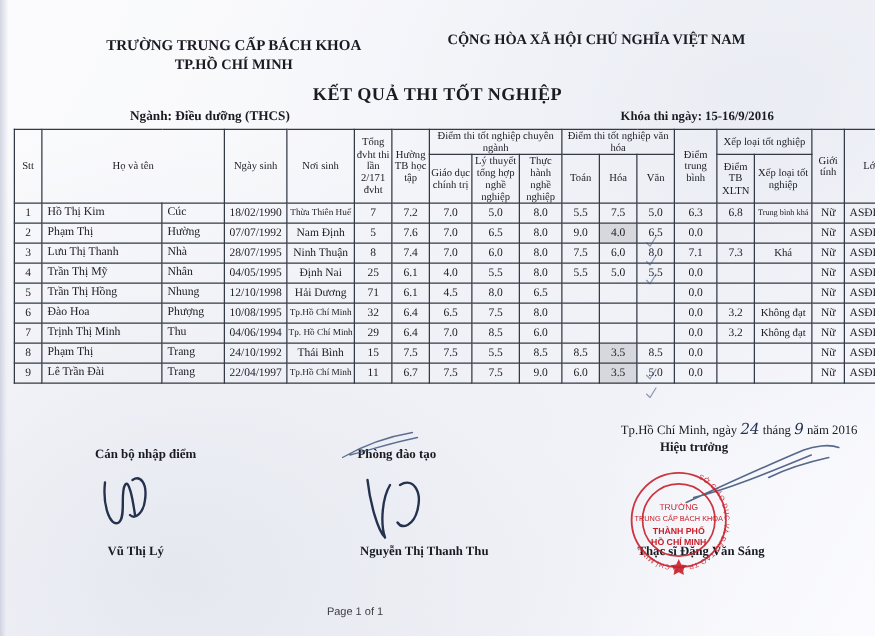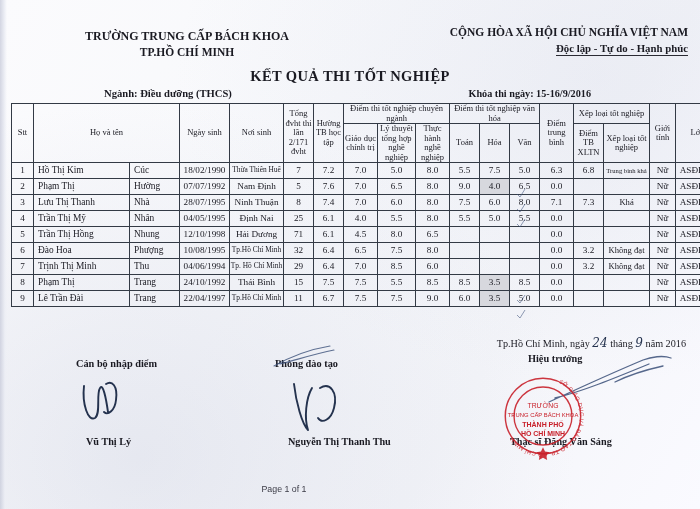--- a/index.html
+++ b/index.html
@@ -22,31 +22,31 @@
                radial-gradient(ellipse at 85% 15%, rgba(200,205,225,.22), rgba(255,255,255,0) 50%);
     pointer-events:none;
   }
   .edge-l{position:absolute;left:0;top:0;width:7px;height:509px;
     background:linear-gradient(90deg,#c9ccdb,#eceef5 70%,rgba(255,255,255,0));opacity:.8;}
   .sheet{position:absolute;inset:0;}
 
   
   .hdr{position:absolute;top:26px;left:0;width:700px;}
   .hdr-left{position:absolute;left:22px;top:0;width:330px;text-align:center;}
-  .hdr-right{position:absolute;left:358px;top:0;width:330px;text-align:right;font-family:Liberation Serif, serif;}
+  .hdr-right{position:absolute;left:358px;top:0;width:330px;text-align:left;font-family:Liberation Serif, serif;}
   .l1{font-size:11.2px;letter-spacing:.1px;white-space:nowrap;}
   .l2{font-size:12px;font-weight:bold;margin-top:3px;}
   .l3{font-size:11.5px;font-weight:bold;margin-top:2px;}
   .r1{font-size:11.5px;font-weight:bold;white-space:nowrap;}
   .r2{font-size:10.8px;font-weight:bold;margin-top:3px;display:inline-block;
       border-bottom:1px solid #2a2a33;padding-bottom:1px;}
   .maintitle{position:absolute;top:68px;left:0;width:700px;text-align:center;
     font-size:14.5px;font-weight:bold;letter-spacing:.4px;}
 
-  .subline{position:absolute;top:88px;left:0;width:603px;height:14px;}
+  .subline{position:absolute;top:88px;left:0;width:603px;height:14px;padding-left:28px;}
   .nganh{position:absolute;left:104px;top:0;font-size:10.6px;font-weight:bold;}
   .khoa{position:absolute;right:12px;top:0;font-size:10.2px;font-weight:bold;}
 
   
   .tbl{position:absolute;left:11px;top:103px;width:678px;border-collapse:collapse;
        table-layout:fixed;}
   .tbl th,.tbl td{
     border:1px solid #333a45;
     padding:0;
     font-size:8.6px;
@@ -65,21 +65,21 @@
   td.rank{font-size:8.6px;}
   td.rank.tiny{font-size:6.6px;}
   .stt{font-size:9px;}
 
   
   .place{position:absolute;right:14px;top:336px;font-size:10.2px;white-space:nowrap;}
   .hw{font-family:"DejaVu Serif", serif;font-style:italic;font-size:12px;
       color:#24324e;}
   .sig{position:absolute;font-size:10.3px;font-weight:bold;}
   .s1{left:76px;top:358px;}
-  .s2{left:275px;top:358px;}
+  .s2{left:286px;top:358px;}
   .s3{left:528px;top:353px;}
   .nm1{position:absolute;left:86px;top:436px;font-size:10.2px;font-weight:bold;}
   .nm2{position:absolute;left:288px;top:436px;font-size:10.2px;font-weight:bold;}
   .nm3{position:absolute;left:510px;top:436px;font-size:10.2px;font-weight:bold;}
   .pager{position:absolute;left:0;top:484px;width:568px;text-align:center;
          font-size:8.8px;font-family:"Liberation Sans",sans-serif;color:#3b3b46;}
 
   
   .stamp{position:absolute;left:497px;top:370px;width:92px;height:92px;pointer-events:none;}
   .ink{position:absolute;pointer-events:none;}
@@ -96,21 +96,20 @@
 
 <div class="sheet">
 
   <div class="hdr">
     <div class="hdr-left">
       <div class="l2">TRƯỜNG TRUNG CẤP BÁCH KHOA</div>
       <div class="l3">TP.HỒ CHÍ MINH</div>
     </div>
     <div class="hdr-right">
       <div class="r1">CỘNG HÒA XÃ HỘI CHỦ NGHĨA VIỆT NAM</div>
-      <div class="r2">Độc lập - Tự do - Hạnh phúc</div>
     </div>
   </div>
 
   <div class="maintitle">KẾT QUẢ THI TỐT NGHIỆP</div>
 
   <div class="subline">
     <div class="nganh">Ngành: Điều dưỡng (THCS)</div>
     <div class="khoa">Khóa thi ngày: 15-16/9/2016</div>
   </div>
 

